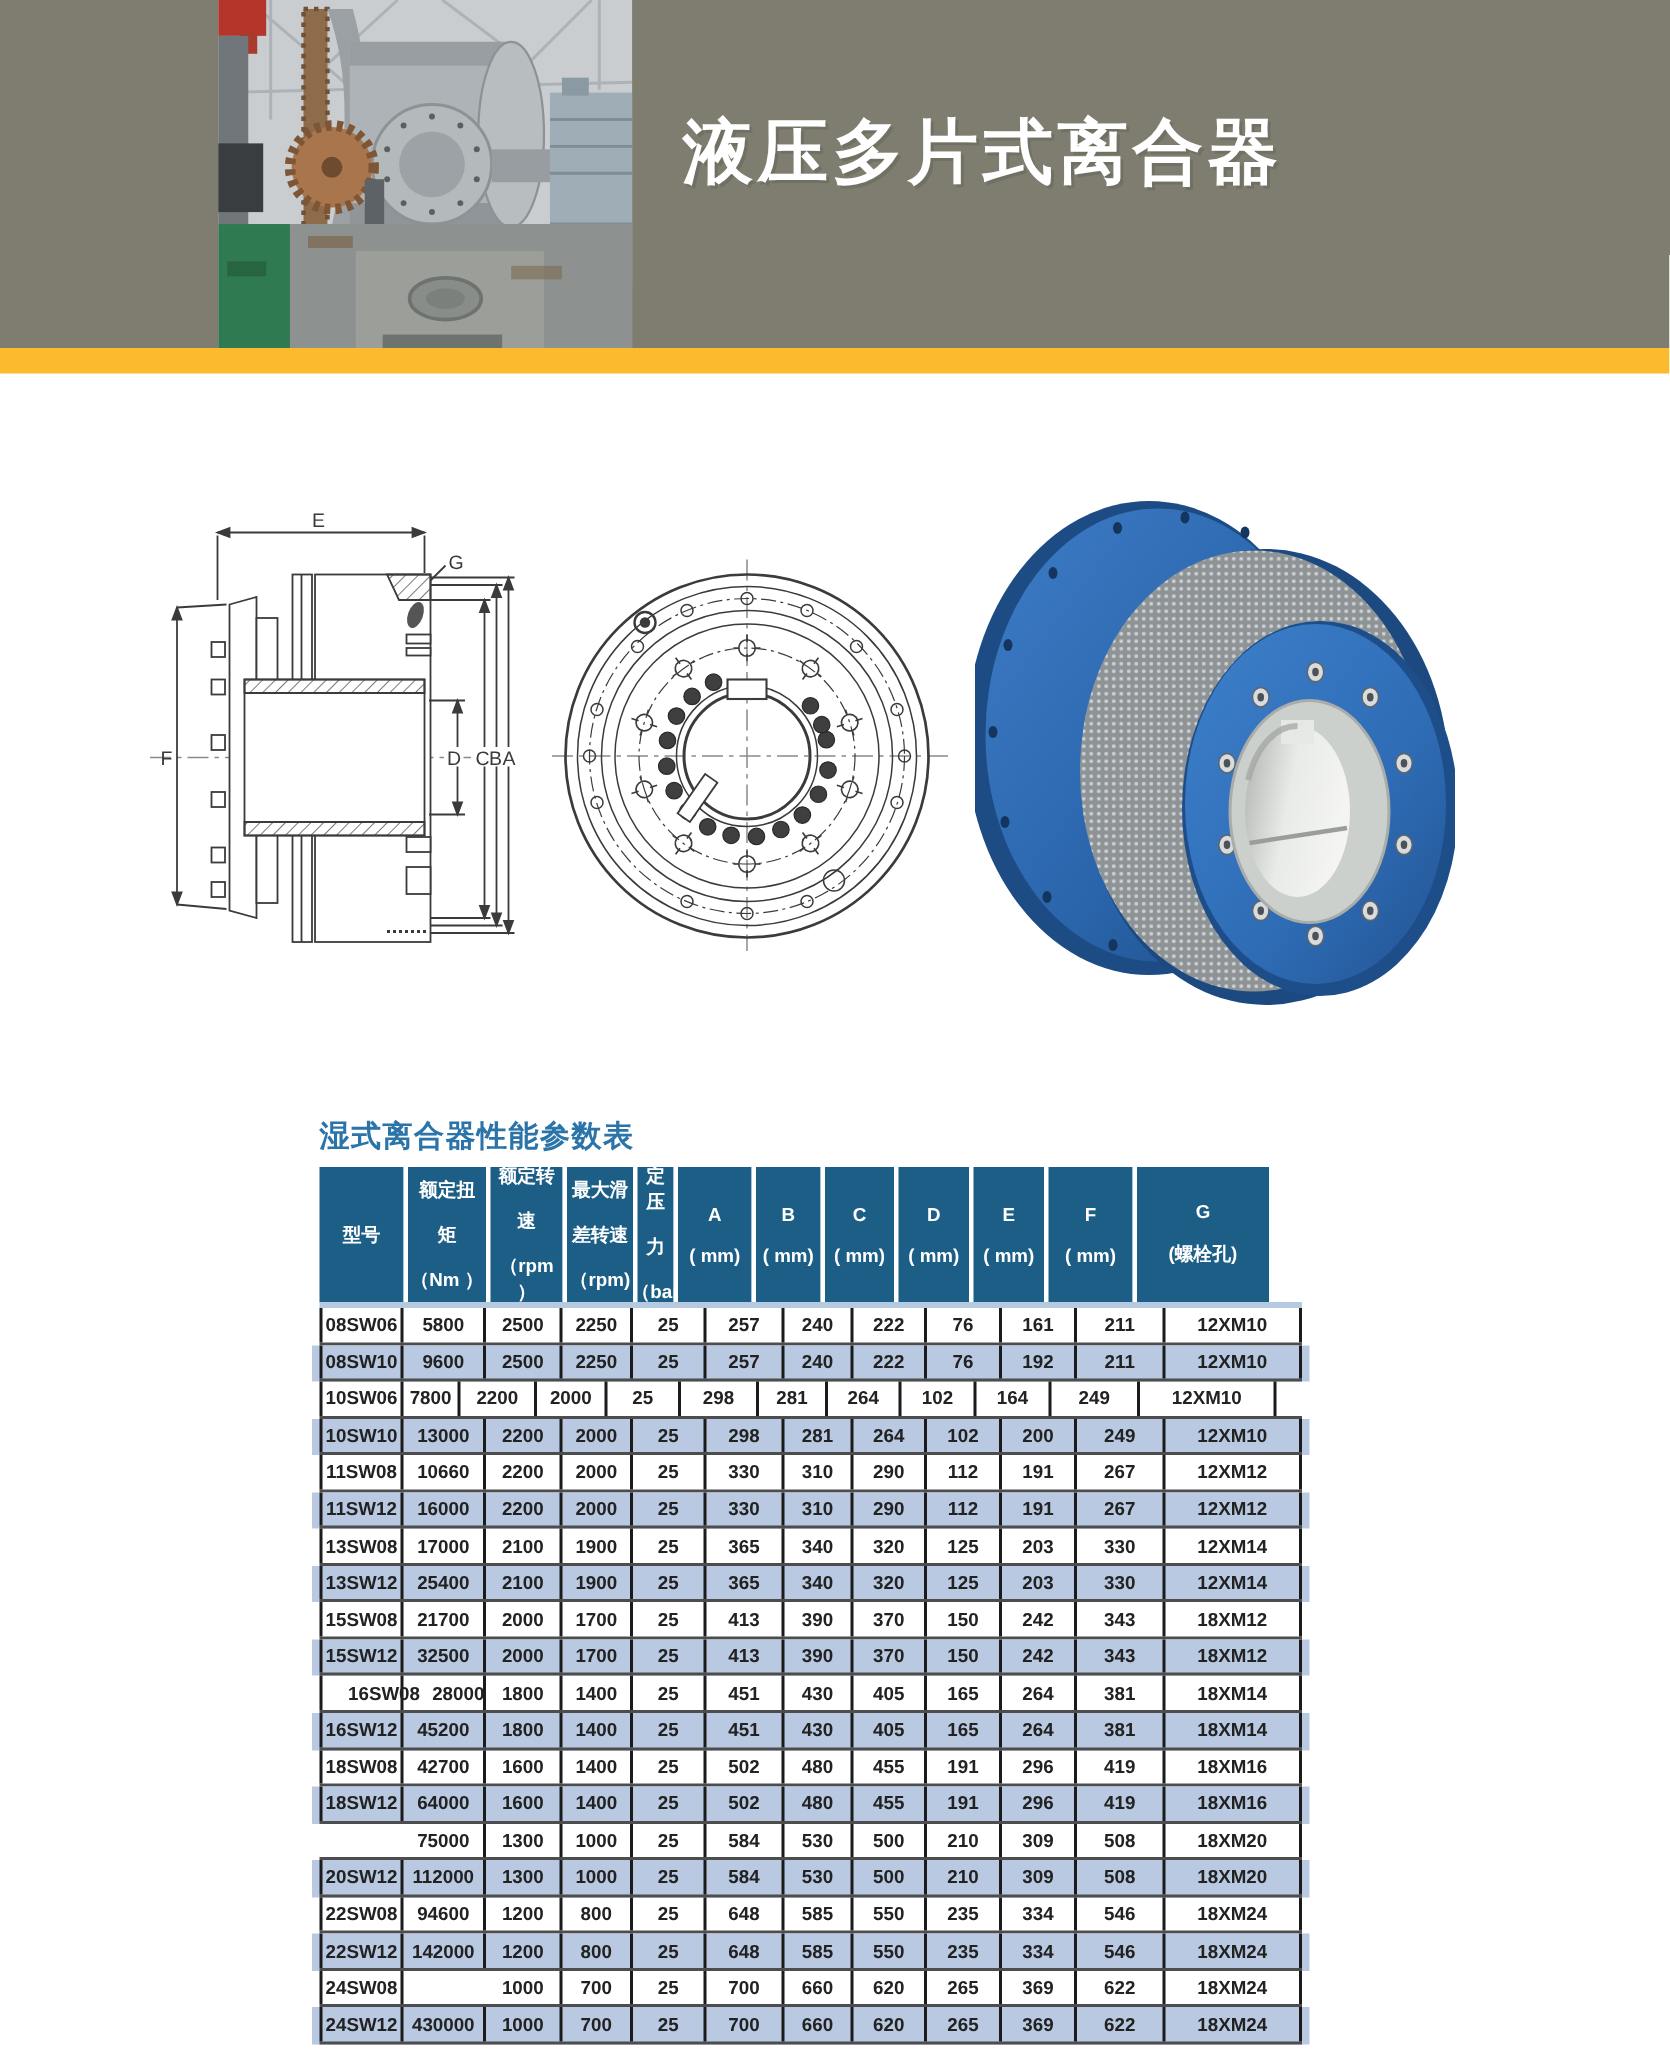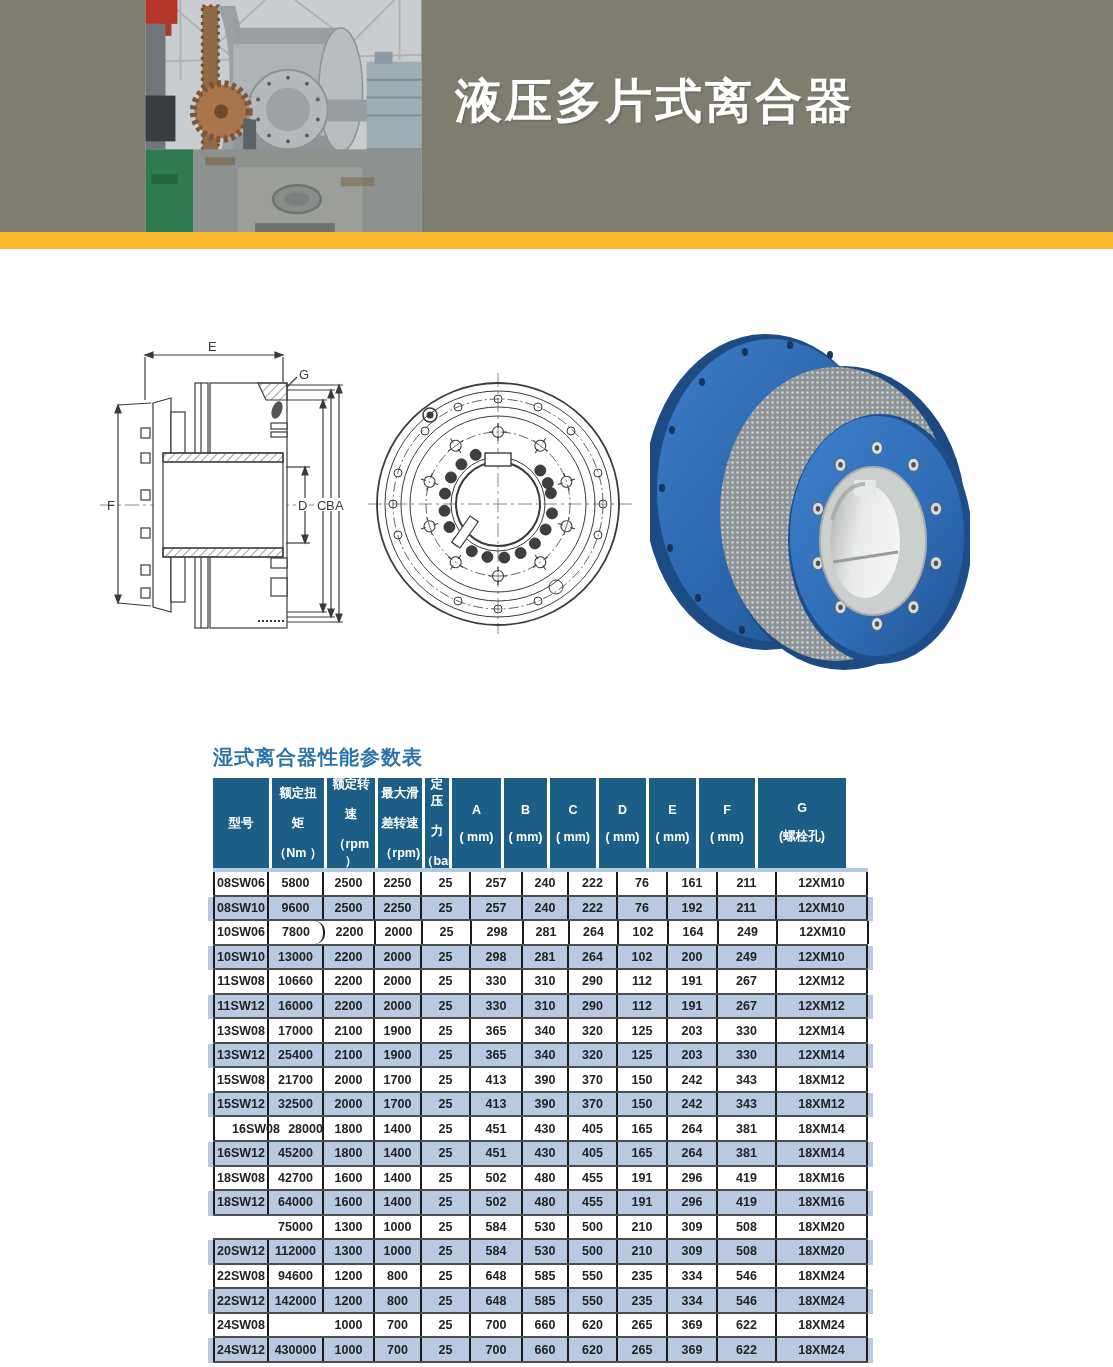--- a/index.html
+++ b/index.html
@@ -465,21 +465,21 @@
           <div class="td" style="width: 49px;">222</div>
           <div class="td" style="width: 50px;">76</div>
           <div class="td" style="width: 50px;">192</div>
           <div class="td" style="width: 59px;">211</div>
           <div class="td" style="width: 91px;">12XM10</div>
         </div>
       </div>
       <div class="trow">
         <div class="trow-inner">
           <div class="td" style="width: 56px;">10SW06</div>
-          <div class="td" style="width: 56px; border-radius: 10px;">7800</div>
+          <div class="td" style="width: 38px;">7800</div>
           <div class="td" style="width: 51px;">2200</div>
           <div class="td" style="width: 47px;">2000</div>
           <div class="td" style="width: 49px;">25</div>
           <div class="td" style="width: 52px;">298</div>
           <div class="td" style="width: 46px;">281</div>
           <div class="td" style="width: 49px;">264</div>
           <div class="td" style="width: 50px;">102</div>
           <div class="td" style="width: 50px;">164</div>
           <div class="td" style="width: 59px;">249</div>
           <div class="td" style="width: 91px;">12XM10</div>

